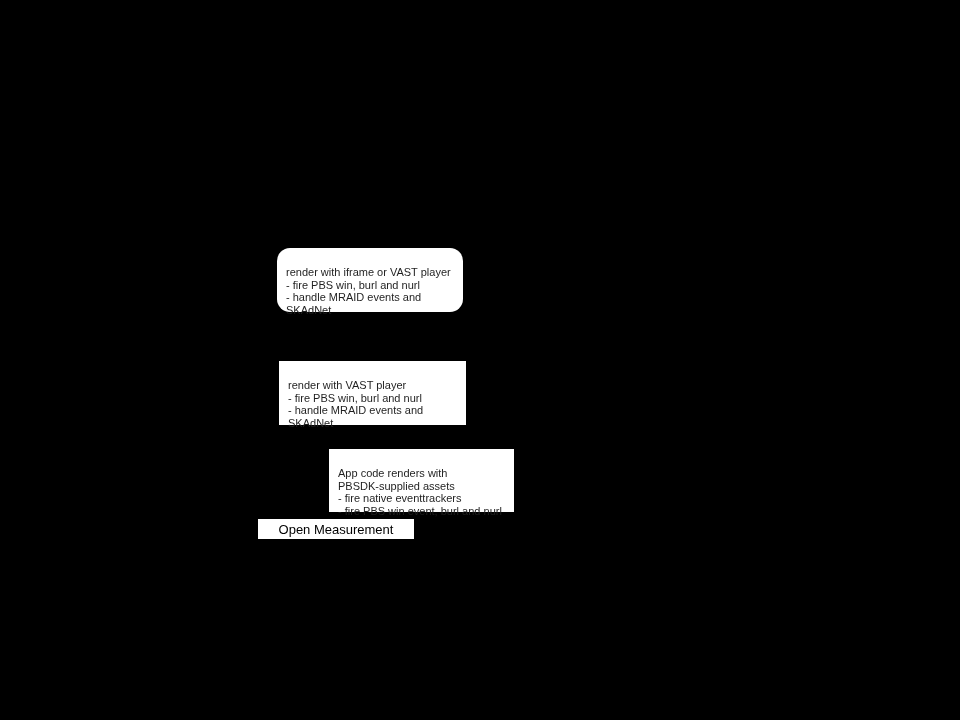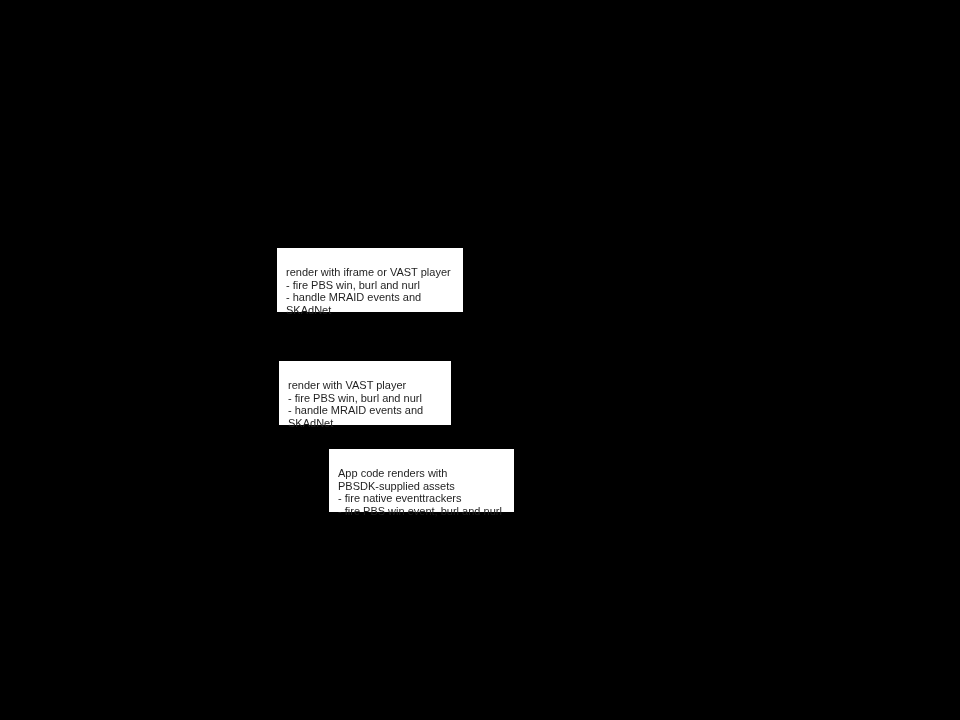--- a/index.html
+++ b/index.html
@@ -17,22 +17,22 @@
   .note-box {
     position: absolute;
     box-sizing: border-box;
     background: var(--box_bg, #ffffff);
     color: var(--text, #1f1f1f);
     font-size: 11px;
     line-height: 12.8px;
     padding: 5px 8px 4px 9px;
     white-space: pre-line;
   }
-  .note-box.b1 { left: 277px; top: 248px; width: 186px; height: 64px; }
-  .note-box.b2 { left: 279px; top: 361px; width: 172px; height: 64px; }
+  .note-box.b1 { left: 277px; top: 248px; width: 186px; height: 64px; border-radius: 13px; }
+  .note-box.b2 { left: 279px; top: 361px; width: 187px; height: 64px; }
   .note-box.b3 { left: 281px; top: 449px; width: 185px; height: 63px; margin-left: 48px; }
   .om-label {
     position: absolute;
     left: 258px;
     top: 519px;
     width: 156px;
     height: 20px;
     background: var(--box_bg, #ffffff);
     color: var(--label_text, #000000);
     font-size: 13px;
@@ -60,14 +60,17 @@
 SKAdNet</span>
   </div>
 
   <div class="note-box b3">
     <span>App code renders with
 PBSDK-supplied assets
 - fire native eventtrackers
 - fire PBS win event, burl and nurl</span>
   </div>
 
+  <div class="om-label">
+    <span>Open Measurement</span>
+  </div>
 
 </div>
 
 </body></html>

